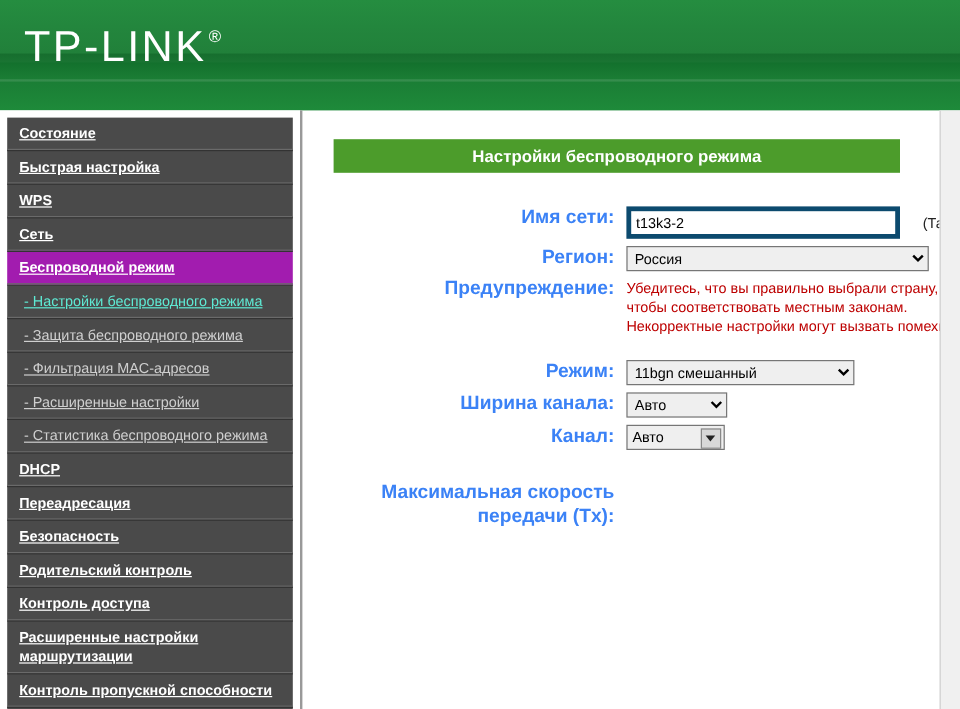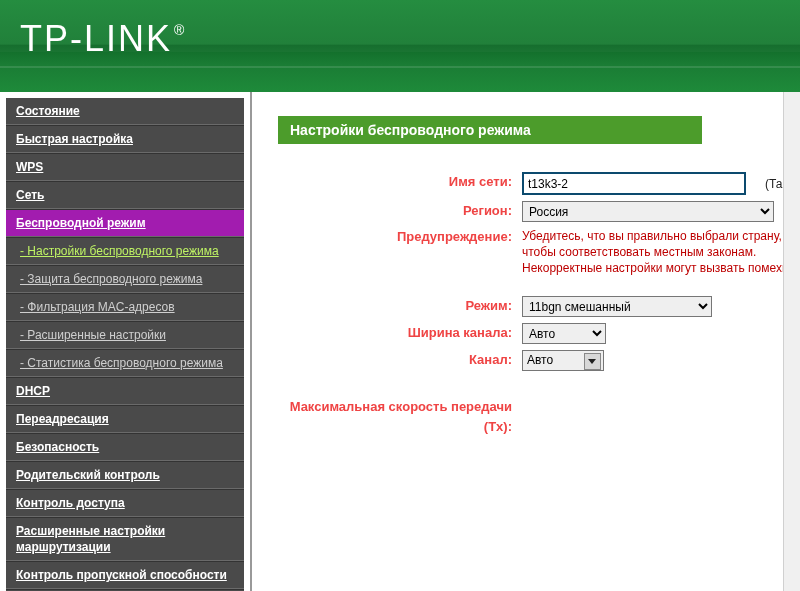--- a/index.html
+++ b/index.html
@@ -22,32 +22,32 @@
   .sidebar { width:238px; }
   .side-item { display:block; box-sizing:border-box; padding:5px 10px 5px 10px;
                background:#4a4a4a; color:#fff; font-size:12px; font-weight:700;
                border-bottom:1px solid #6a6a6a; border-top:1px solid #333; cursor:pointer;
                text-decoration:none; position:relative; line-height:16px;}
   .side-item:first-child { border-top:none; }
   .side-item.active { background:#a21caf; }
   .side-sub { display:block; box-sizing:border-box; padding:5px 10px 5px 14px;
               background:#4a4a4a; color:#cfcfcf; font-size:12px; font-weight:400;
               border-bottom:1px solid #6a6a6a; border-top:1px solid #333; cursor:pointer; line-height:16px;}
-  .side-sub.active { color:#bef264; }
+  .side-sub.active { color:#5eead4; }
   .side-underline { text-decoration: underline; }
 
   .vline { width:2px; background:#999; height:100%; }
 
   .content { flex:1; padding:10px 0 0 26px; box-sizing:border-box; position:relative; }
   .page-title-box { background:#4c9c2b; color:#fff; font-weight:700; font-size:14px;
-                    padding:6px 12px; width:424px; box-sizing:border-box; margin:14px 0 28px 0;}
+                    padding:6px 12px; width:472px; box-sizing:border-box; margin:14px 0 28px 0;text-align:center;}
   .form-row { display:flex; align-items:flex-start; margin-bottom:6px; }
-  .form-label { width:234px; text-align:right; padding-right:10px; color:#ef4444; font-size:13px; font-weight:700; line-height:20px;}
+  .form-label { width:234px; text-align:right; padding-right:10px; color:#3b82f6; font-size:16px; font-weight:700; line-height:20px;}
   .form-control { flex:1; display:flex; align-items:center; }
-  input[type=text].txt { height:19px; border:2px solid #0c4a6e; font-size:12px; padding:0 4px; width:212px; }
+  input[type=text].txt { height:19px; border:4px solid #0c4a6e; font-size:12px; padding:0 4px; width:212px; }
   select.sel { height:21px; border:1px solid #767676; font-size:12px; padding:0 2px; background:#efefef; }
   .tail { color:#222; font-size:12px; margin-left:19px; }
 
   .warn-text { color:#bd0000; font-size:12px; line-height:16px; max-width:290px;}
   .dropdown-selected-closed { position:relative; width:82px; height:21px; border:1px solid #767676;
     background:#efefef; box-sizing:border-box; font-size:12px; line-height:19px; padding:0 4px;}
   .dropdown-selected-closed .caret { position:absolute; right:2px; top:2px; width:15px; height:15px;
     background:#d8d8d8; border:1px solid #888;}
   .dropdown-selected-closed .caret:after { content:""; position:absolute; left:3px; top:5px;
     border-left:4px solid transparent; border-right:4px solid transparent; border-top:5px solid #222;}

